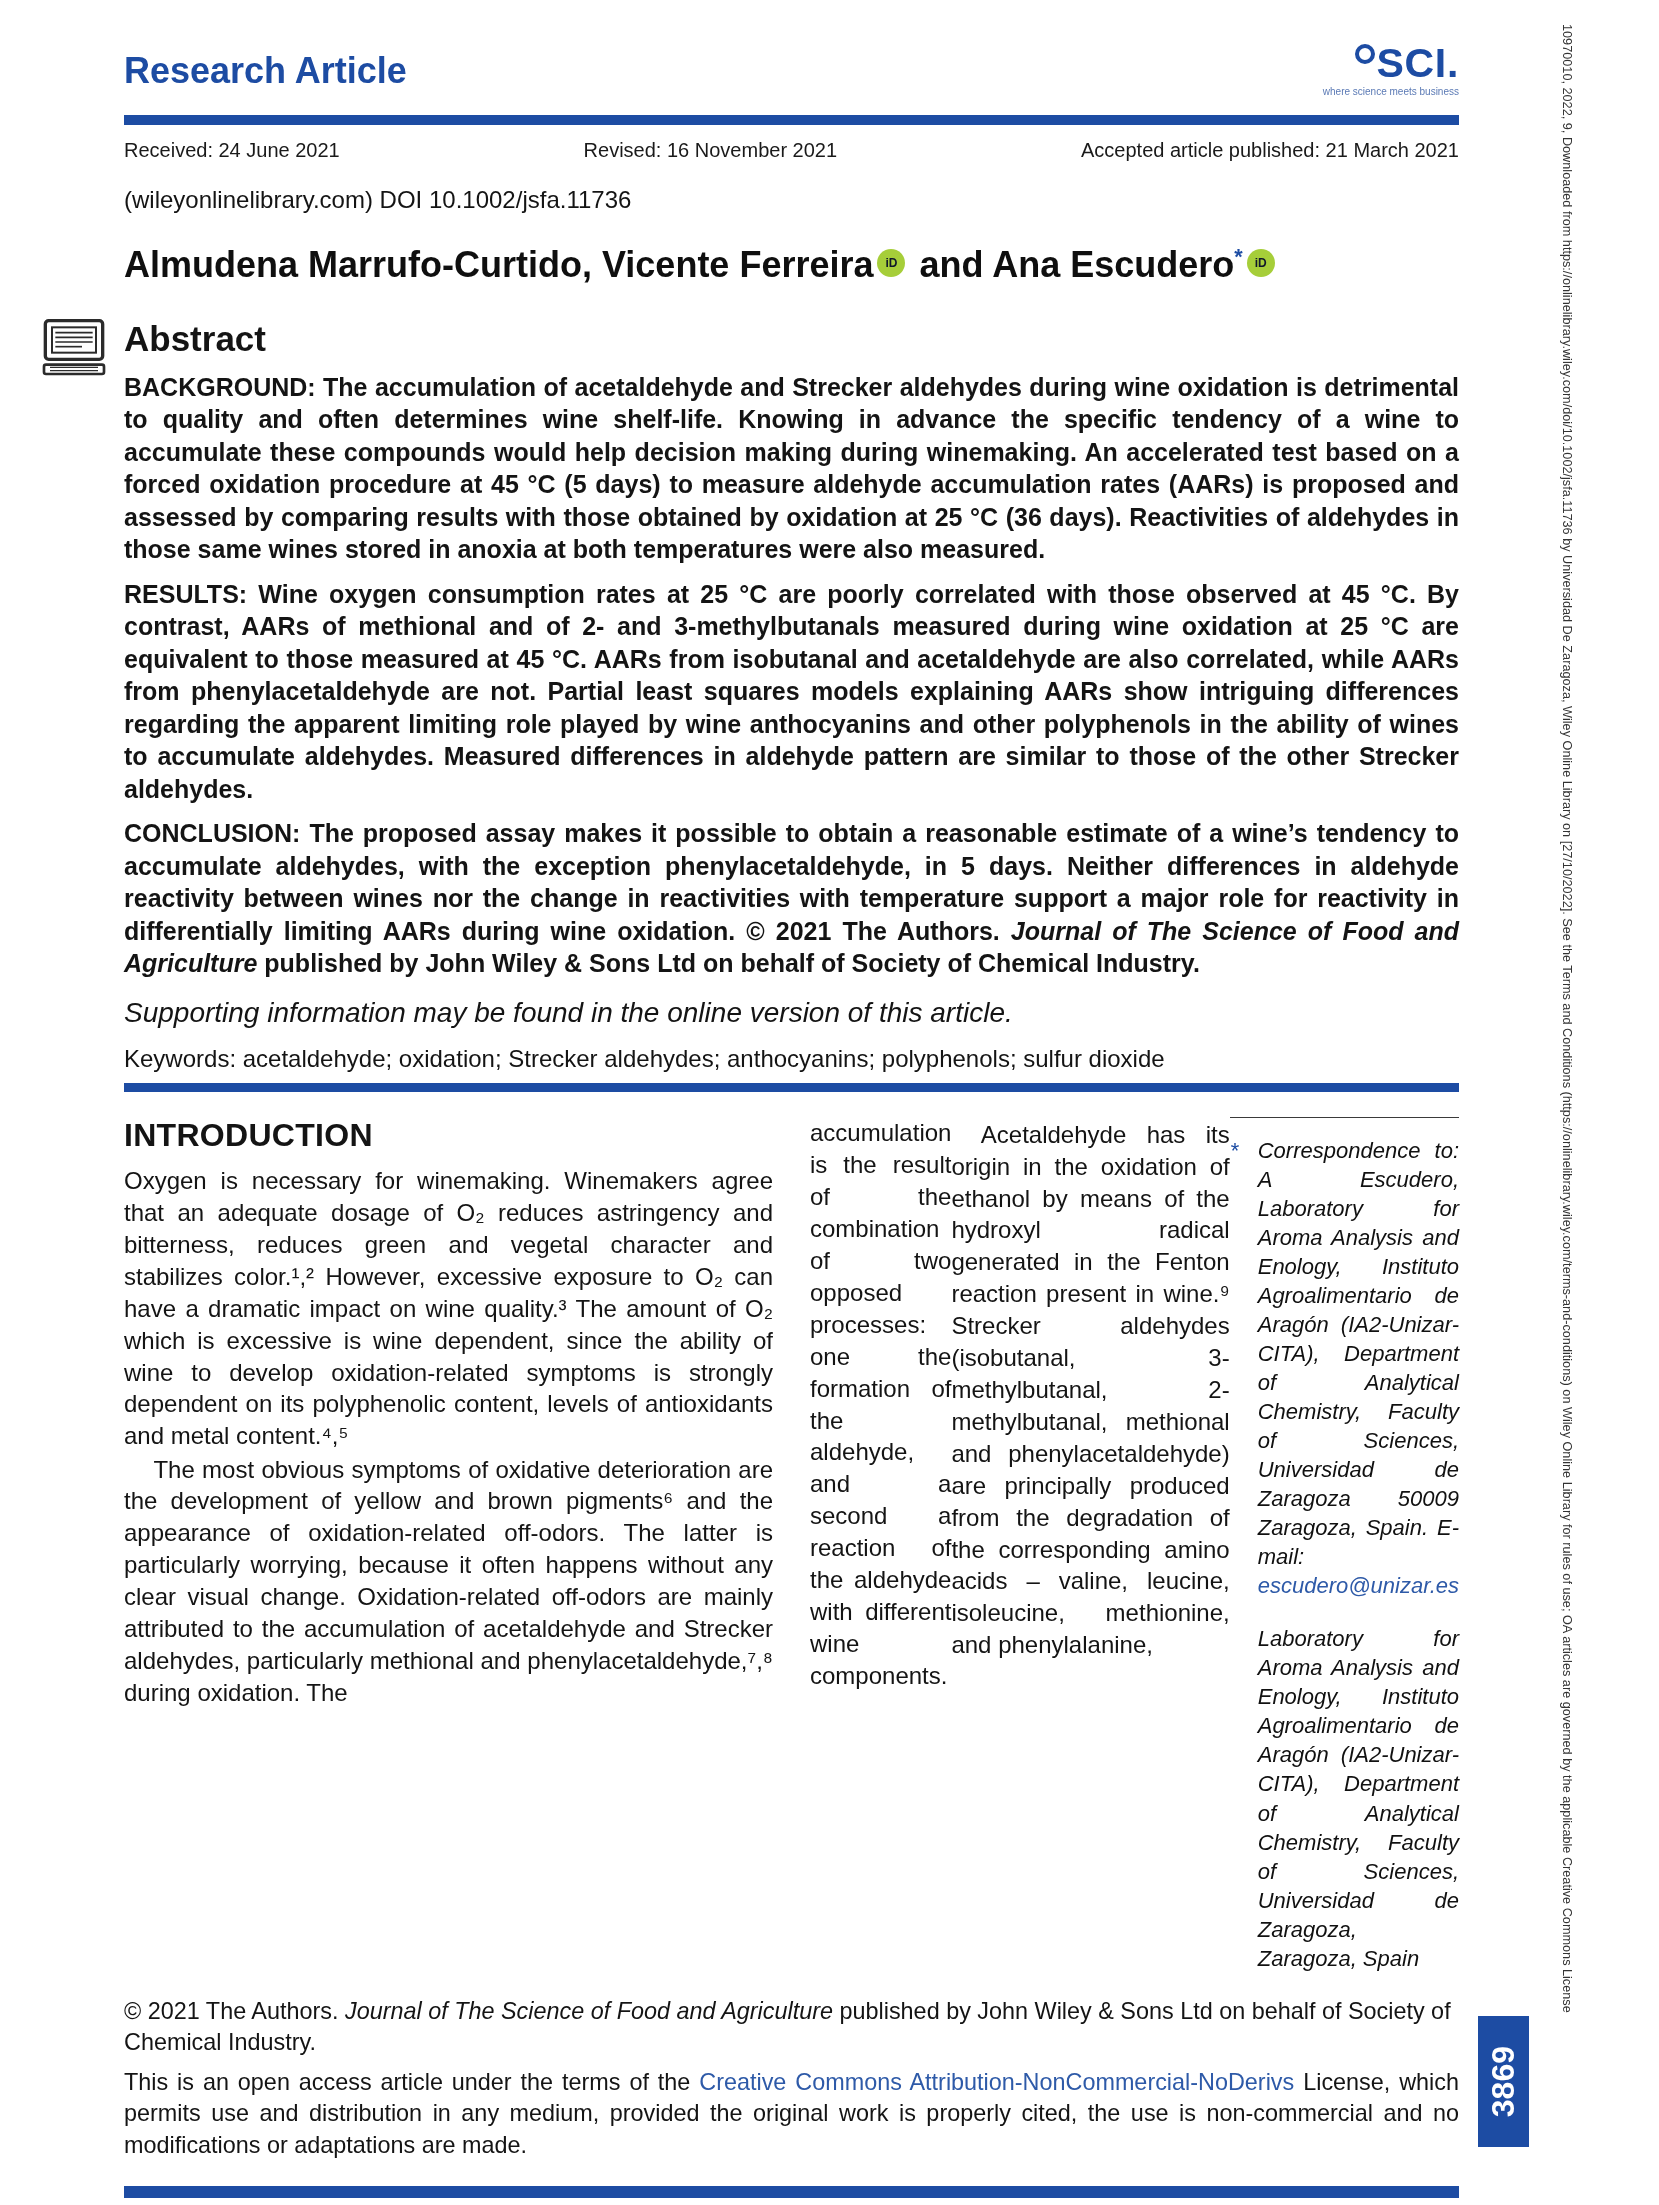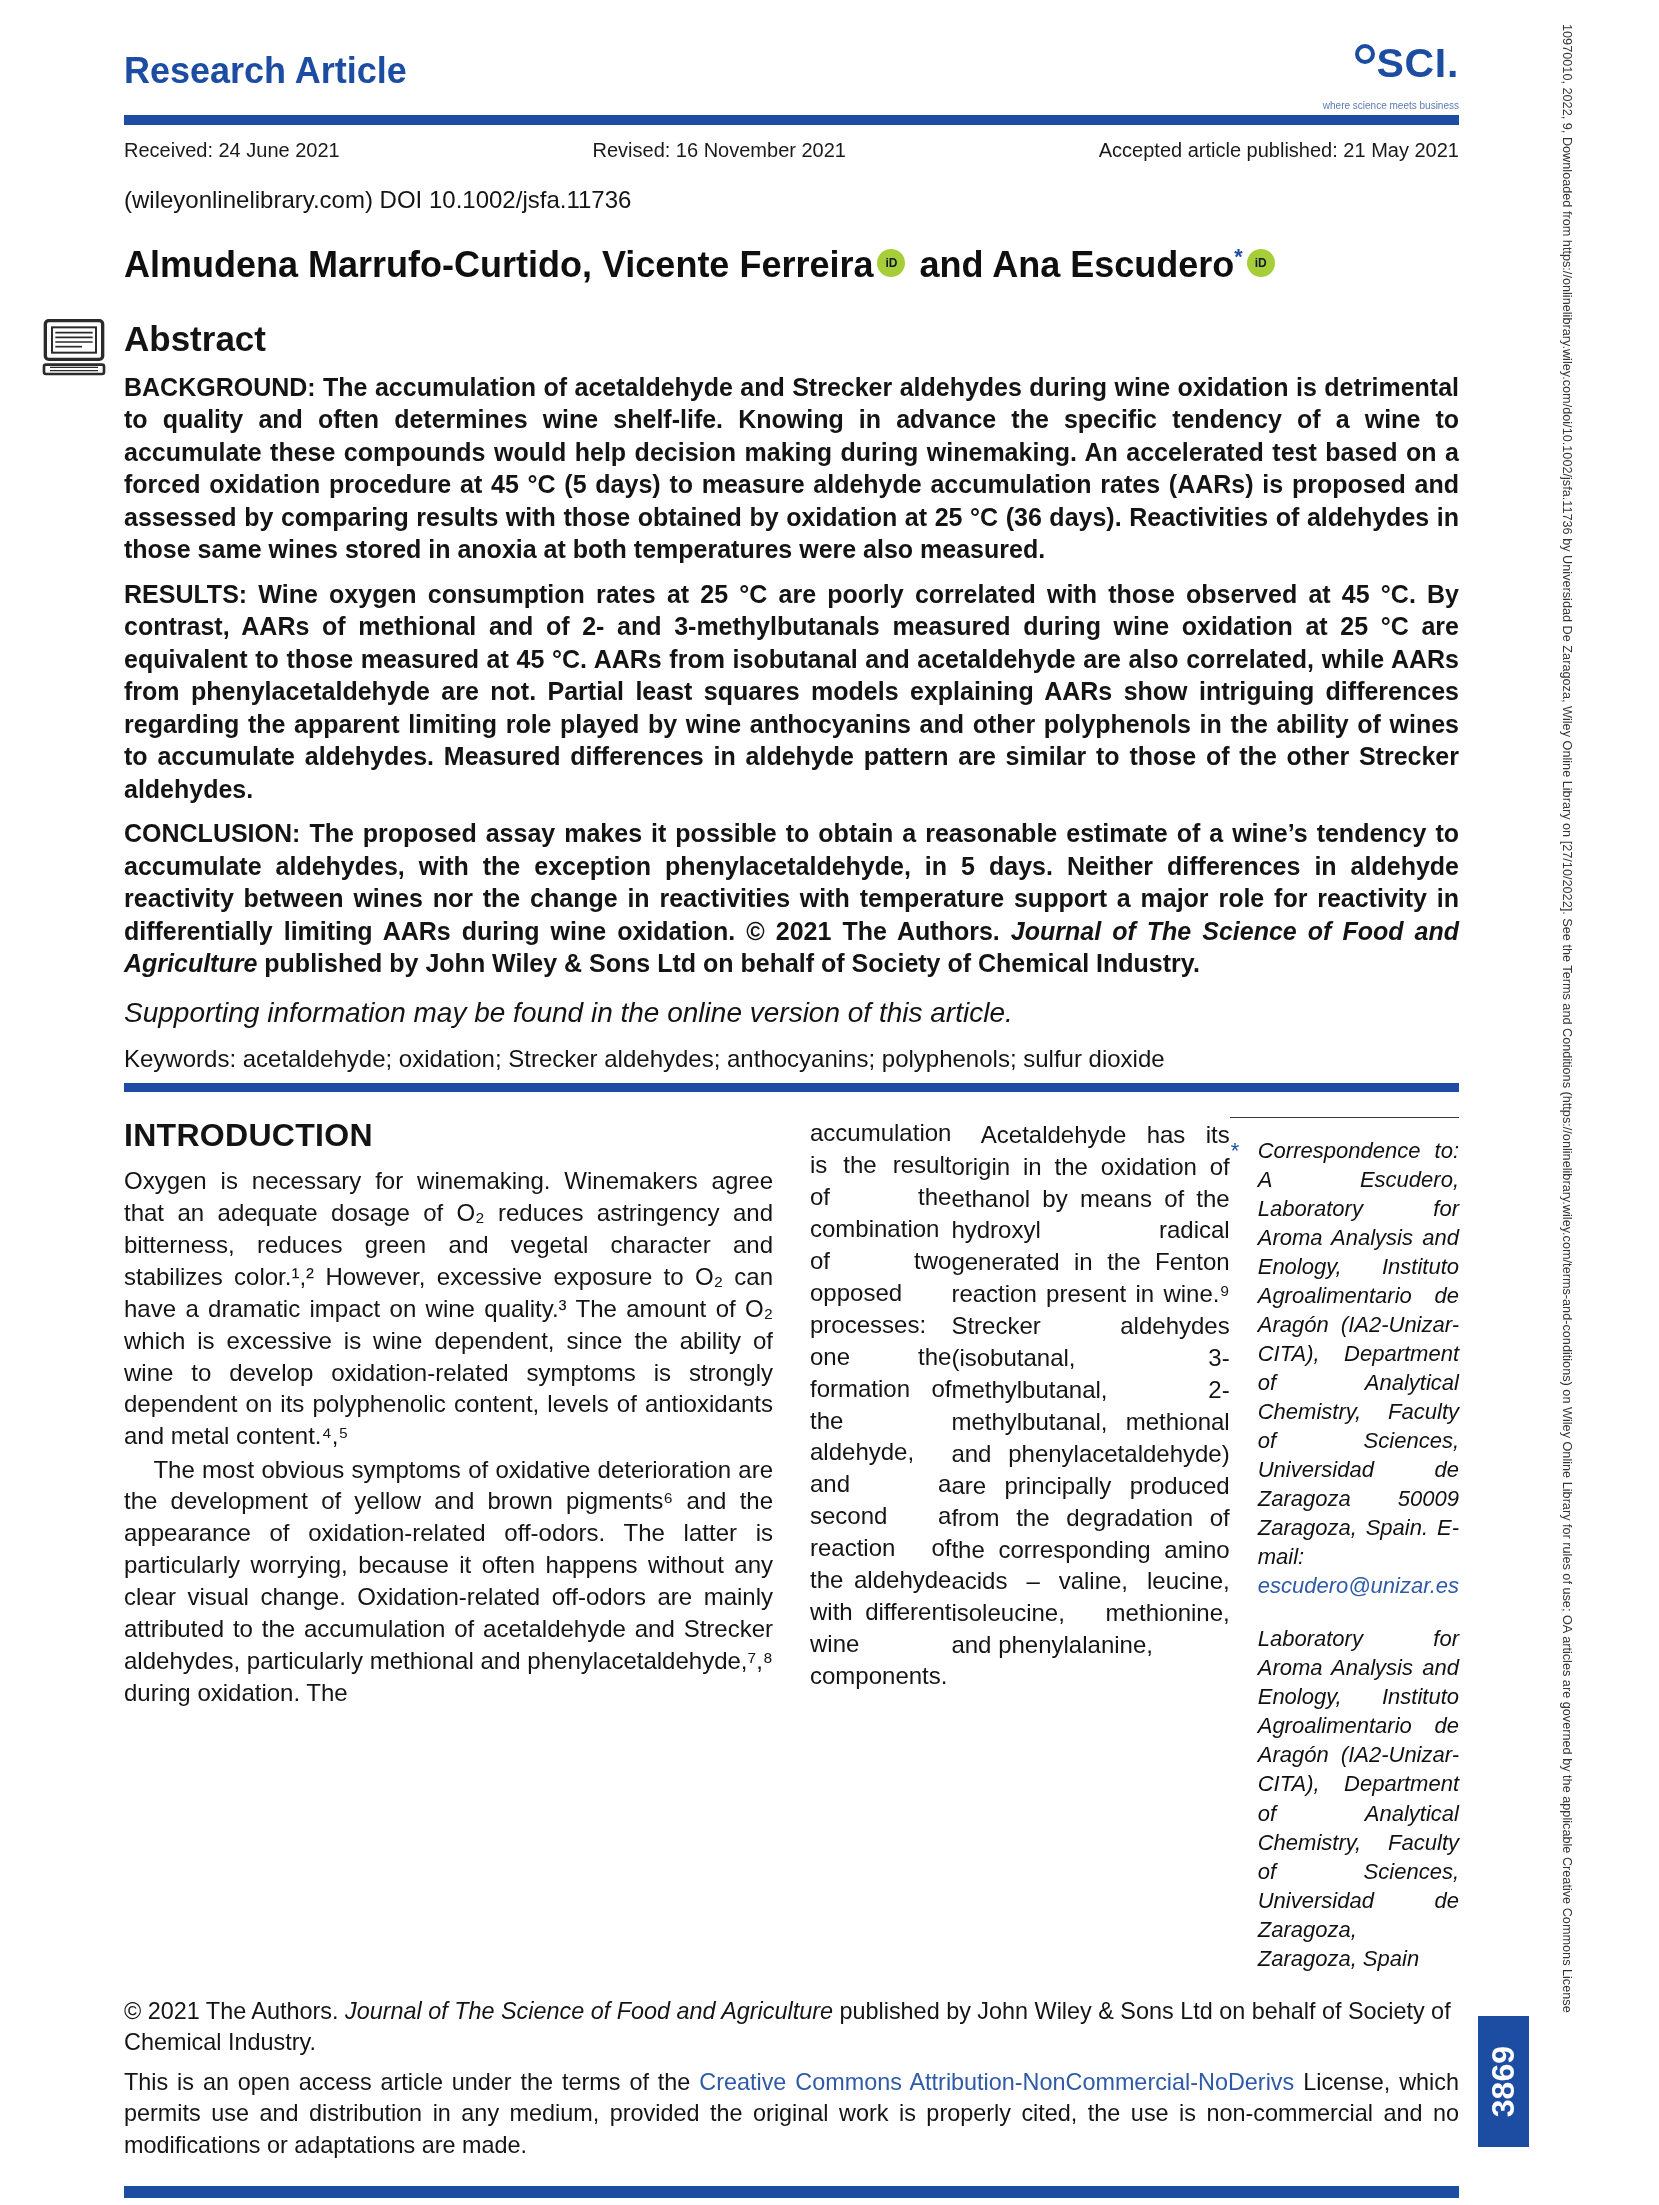--- a/index.html
+++ b/index.html
@@ -15,21 +15,21 @@
   }
   .content { position:absolute; left:124px; top:27px; width:1335px; }
 
   
   .header { position:relative; height:79px; }
   .article-type { font-size:36px; font-weight:bold; color:#1d4ca3; padding-top:23px; }
   .sci-logo { position:absolute; right:0; top:16px; text-align:right; }
   .sci-row { display:flex; align-items:flex-start; justify-content:flex-end; }
   .sci-ring { width:20px; height:20px; border:4.7px solid #1d4ca3; border-radius:50%; display:inline-block; margin:1.3px 1.3px 0 0; }
   .sci-text { font-size:41px; font-weight:bold; color:#1d4ca3; line-height:1; letter-spacing:0.7px; }
-  .sci-tagline { font-size:10px; color:#5b7ab5; margin-top:16px; }
+  .sci-tagline { font-size:10px; color:#5b7ab5; margin-top:2px; }
 
   .bar { height:9.4px; background:#1d4ca3; margin-top:9.4px; }
 
   .dates-row { display:flex; justify-content:space-between; margin-top:14.7px; font-size:20px; color:#1a1a1a; }
   .doi-line { margin-top:24px; font-size:24px; }
 
   .title { margin-top:31px; font-size:58px; font-weight:bold; line-height:1.13; letter-spacing:-1px; color:#0f0f0f; }
 
   .authors { margin-top:29.4px; font-size:36px; font-weight:bold; color:#0f0f0f; }
   .orcid { display:inline-block; width:28px; height:28px; border-radius:50%; background:#a6ce39; color:#0f172a;
@@ -99,21 +99,21 @@
         </div>
         <div class="sci-tagline">where science meets business</div>
       </div>
     </header>
 
     <div class="bar"></div>
 
     <div class="dates-row">
       <span>Received: 24 June 2021</span>
       <span>Revised: 16 November 2021</span>
-      <span>Accepted article published: 21 May 2021</span>
+      <span>Accepted article published: 21 March 2021</span>
     </div>
 
     <div class="doi-line">(wileyonlinelibrary.com) DOI 10.1002/jsfa.11736</div>
 
 
     <div class="authors">
       <span>Almudena Marrufo-Curtido, Vicente Ferreira</span><span class="orcid">iD</span>
       <span>and Ana Escudero</span><sup class="star">*</sup><span class="orcid">iD</span>
     </div>
 

